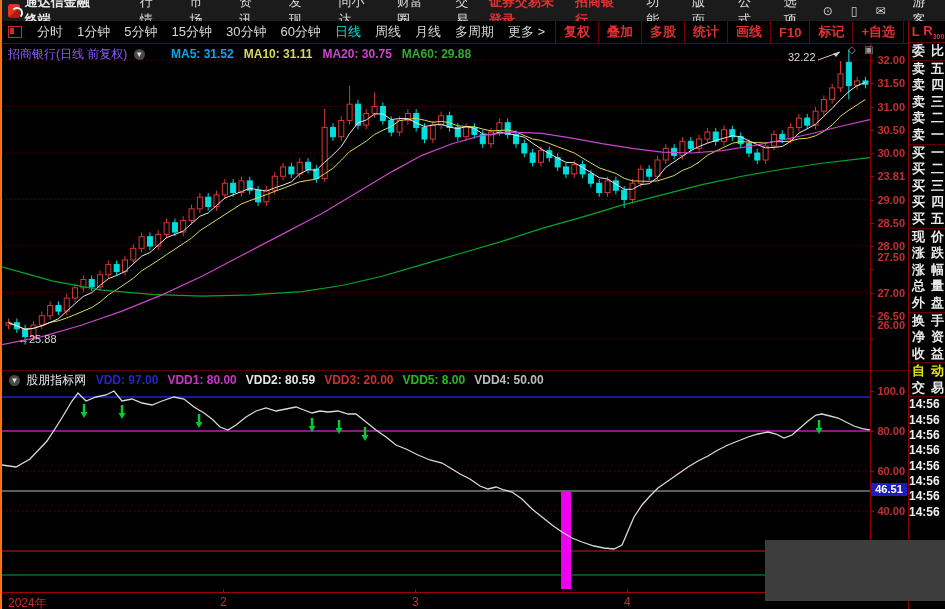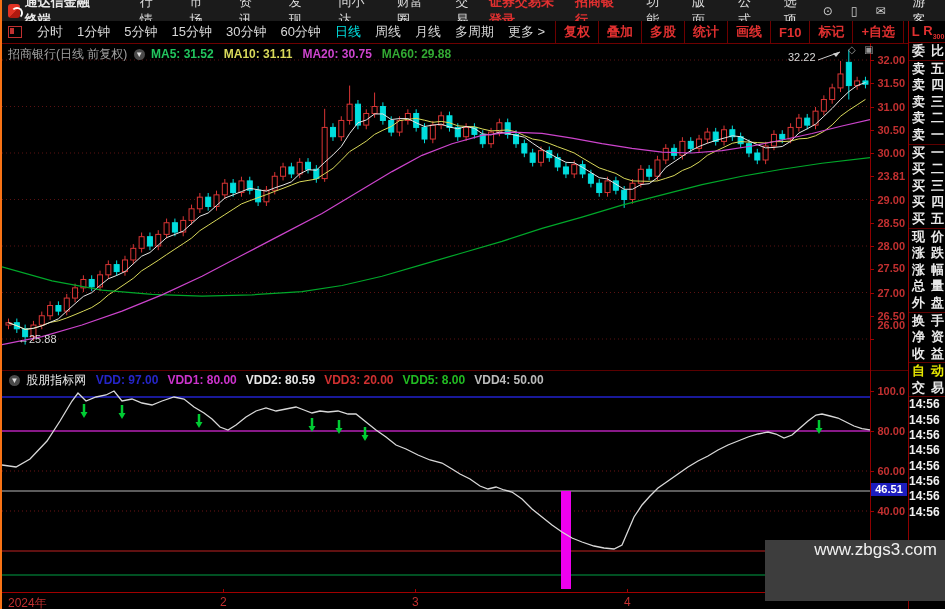--- a/index.html
+++ b/index.html
@@ -120,23 +120,23 @@
         <span class="tb-btn">统计</span>
         <span class="tb-btn">画线</span>
         <span class="tb-btn">F10</span>
         <span class="tb-btn">标记</span>
         <span class="tb-btn">+自选</span>
         <span class="tb-btn">返回</span>
       </span>
   </div>
 
   <div class="main-title">
-    <span style="color:#a3a3a3;">招商银行(日线 前复权)</span>
+    <span style="color:#8b5cf6;">招商银行(日线 前复权)</span>
     <span class="chev">▼</span>
-    <span id="ma-labels"><span class="ma-lab" style="color: #22c55e;">MA5: 31.52</span><span class="ma-lab" style="color: rgb(217, 217, 90);">MA10: 31.11</span><span class="ma-lab" style="color: rgb(204, 68, 204);">MA20: 30.75</span><span class="ma-lab" style="color: rgb(51, 170, 51);">MA60: 29.88</span></span>
+    <span id="ma-labels"><span class="ma-lab" style="color: #0ea5e9; margin-left: 20px;">MA5: 31.52</span><span class="ma-lab" style="color: rgb(217, 217, 90);">MA10: 31.11</span><span class="ma-lab" style="color: rgb(204, 68, 204);">MA20: 30.75</span><span class="ma-lab" style="color: rgb(51, 170, 51);">MA60: 29.88</span></span>
   </div>
   <span class="corner-ico" style="left:846px;">◇</span>
   <span class="corner-ico" style="left:862px;">▣</span>
 
   <svg id="main-svg" width="868" height="326" style="top:43px;">
       <line x1="0" y1="17" x2="868" y2="17" stroke="#5c1212" stroke-dasharray="1,3"></line>
       <line x1="0" y1="63.5" x2="868" y2="63.5" stroke="#5c1212" stroke-dasharray="1,3"></line>
       <line x1="0" y1="110" x2="868" y2="110" stroke="#5c1212" stroke-dasharray="1,3"></line>
       <line x1="0" y1="156.5" x2="868" y2="156.5" stroke="#5c1212" stroke-dasharray="1,3"></line>
       <line x1="0" y1="203" x2="868" y2="203" stroke="#5c1212" stroke-dasharray="1,3"></line>
@@ -409,21 +409,21 @@
       <div class="axis-label" style="top:147px">30.00</div>
       <div class="tickmark" style="top:153px"></div>
       <div class="axis-label" style="top:170.25px">23.81</div>
       <div class="tickmark" style="top:176.25px"></div>
       <div class="axis-label" style="top:193.5px">29.00</div>
       <div class="tickmark" style="top:199.5px"></div>
       <div class="axis-label" style="top:216.75px">28.50</div>
       <div class="tickmark" style="top:222.75px"></div>
       <div class="axis-label" style="top:240px">28.00</div>
       <div class="tickmark" style="top:246px"></div>
-      <div class="axis-label" style="top:262px">27.50</div>
+      <div class="axis-label" style="top:251px">27.50</div>
       <div class="tickmark" style="top:269.25px"></div>
       <div class="axis-label" style="top:286.5px">27.00</div>
       <div class="tickmark" style="top:292.5px"></div>
       <div class="axis-label" style="top:309.75px">26.50</div>
       <div class="tickmark" style="top:315.75px"></div>
       <div class="axis-label" style="top:319px">26.00</div>
       <div class="tickmark" style="top:339px"></div>
       <div class="axis-label" style="top:385px">100.0</div>
       <div class="tickmark" style="top:391px"></div>
       <div class="axis-label" style="top:425px">80.00</div>
@@ -541,15 +541,14 @@
         <div class="rp-time">14:56</div>
         <div class="rp-time">14:56</div>
         <div class="rp-time">14:56</div>
         <div class="rp-time">14:56</div>
         <div class="rp-time">14:56</div>
         <div class="rp-time">14:56</div>
       </div>
   </div>
 
   <div class="watermark">
-    <div class="wm2">www.zbgs3.com</div>
   </div>
 </div>
 
 </body></html>

